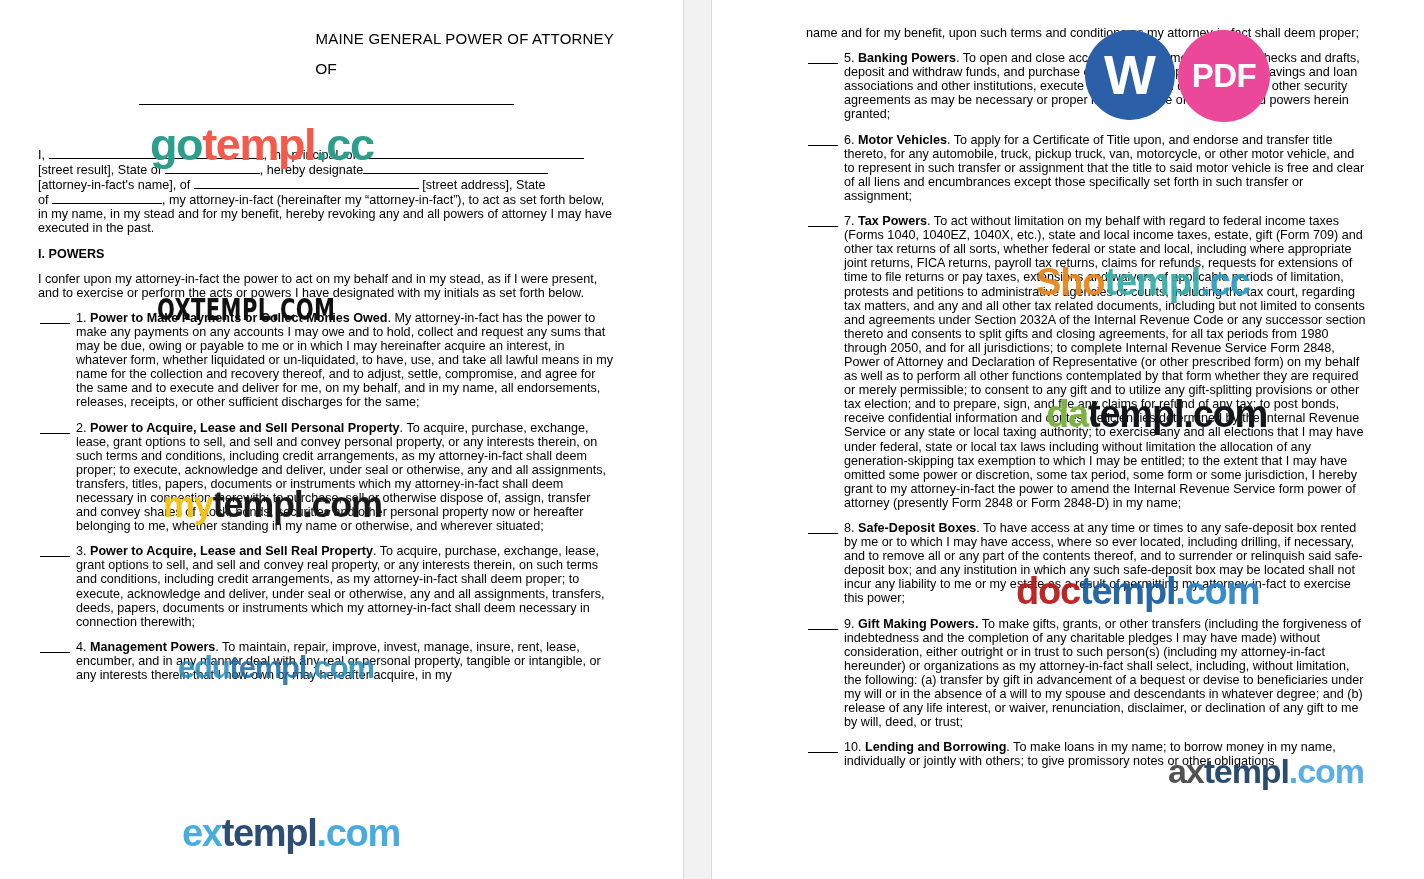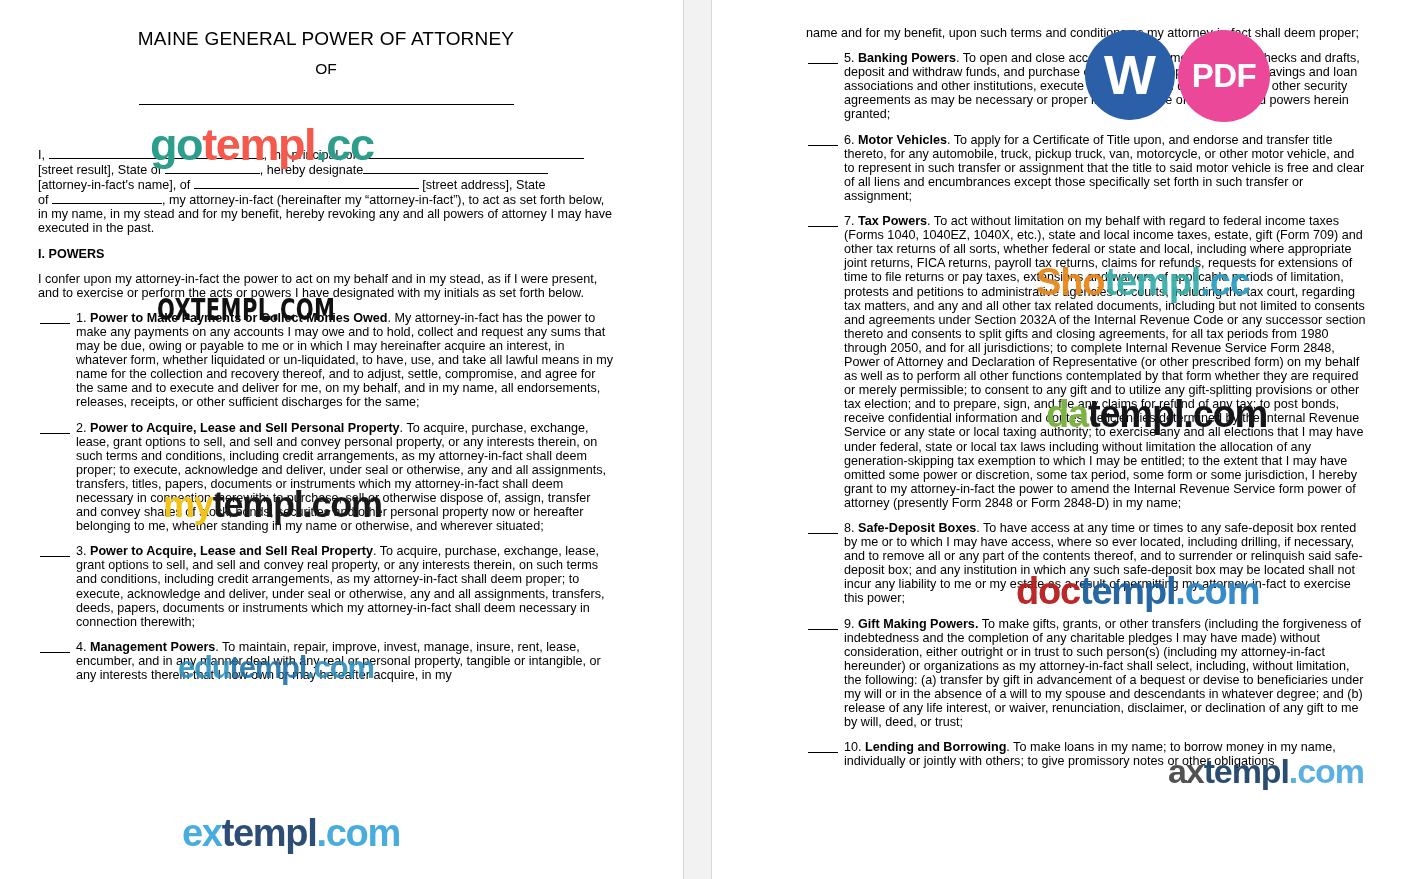--- a/index.html
+++ b/index.html
@@ -47,22 +47,22 @@
     position: absolute;
     color: #000000;
     font-size: 12.6px;
     line-height: 14.1px;
     text-align: left;
   }
   .col-left  { left: 38px; top: 26px; width: 576px; }
   .col-right { left: 806px; top: 26px; width: 562px; }
 
   .title {
-    text-align: center;
-    font-size: 19px;
+    text-align: right;
+    font-size: 15px;
     line-height: 26px;
     letter-spacing: 0.2px;
     margin: 0 0 4px 0;
   }
   .title-of {
     text-align: center;
     font-size: 15.5px;
     line-height: 26px;
     margin: 0;
   }

